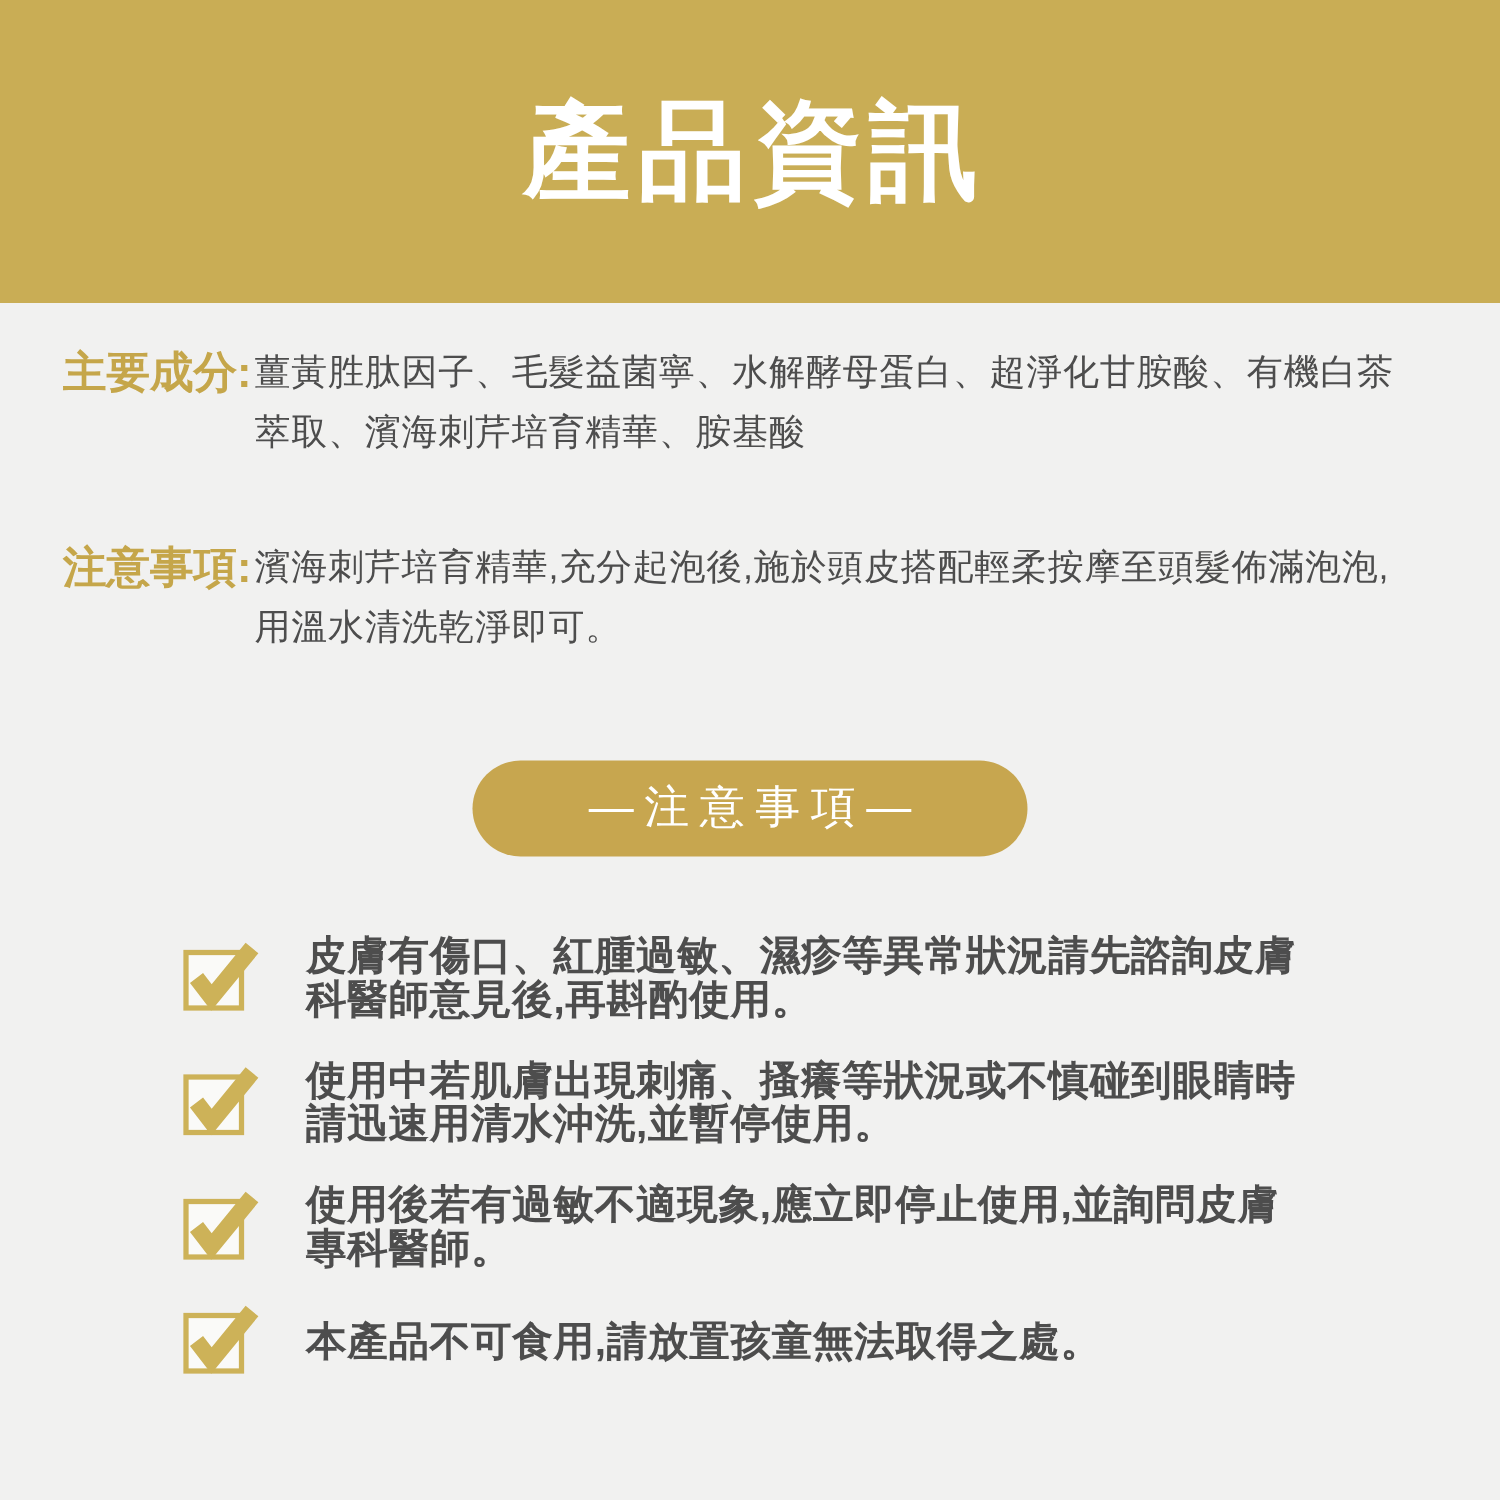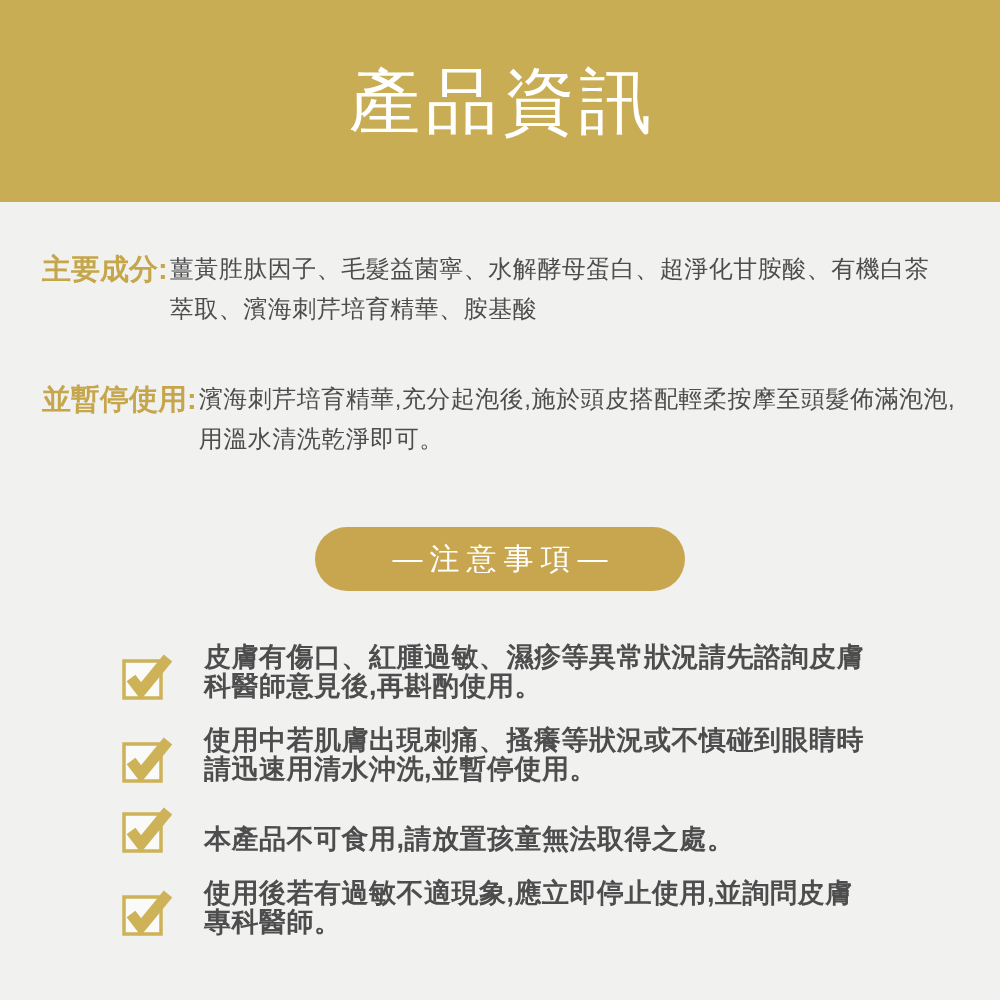--- a/index.html
+++ b/index.html
@@ -19,33 +19,33 @@
     height: 202px;
     background: #C9AD55;
     display: flex;
     align-items: center;
     justify-content: center;
   }
   .header .title {
     margin: 0;
     color: #FFFFFF;
     font-size: 72px;
-    font-weight: normal;
+    font-weight: bold;
     letter-spacing: 5px;
     padding-left: 5px; 
     line-height: 1;
   }
 
   
   .content { padding: 0 42px; }
   .info-row {
     display: flex;
     align-items: flex-start;
   }
-  .info-row.first { margin-top: 47px; }
+  .info-row.first { margin-top: 27px; }
   .info-row.second { margin-top: 50px; }
   .info-label {
     color: #C5A64A;
     font-size: 29px;
     font-weight: bold;
     line-height: 40px;
     white-space: nowrap;
     flex-shrink: 0;
     margin-right: 2px;
   }
@@ -74,21 +74,21 @@
     font-weight: normal;
     letter-spacing: 7px;
     padding-left: 7px; 
     line-height: 1;
   }
 
   
   .checklist { margin-top: 52px; }
   .check-item {
     display: flex;
-    align-items: flex-end;
+    align-items: center;
     margin-left: 79px;
     margin-bottom: 25px;
   }
   .check-icon {
     flex-shrink: 0;
     width: 52px;
     height: 50px;
     margin-top: -5px;
     margin-right: 31px;
   }
@@ -109,21 +109,21 @@
 </div>
 
 <div class="content">
 
   <div class="info-row first">
     <div class="info-label">主要成分:</div>
     <div class="info-text">薑黃胜肽因子、毛髮益菌寧、水解酵母蛋白、超淨化甘胺酸、有機白茶萃取、濱海刺芹培育精華、胺基酸</div>
   </div>
 
   <div class="info-row second">
-    <div class="info-label">並暫停使用:</div>
+    <div class="info-label">注意事項:</div>
     <div class="info-text">濱海刺芹培育精華,充分起泡後,施於頭皮搭配輕柔按摩至頭髮佈滿泡泡,用溫水清洗乾淨即可。</div>
   </div>
 
   <div class="notice-pill">
     <span class="pill-label">—注意事項—</span>
   </div>
 
   <div class="checklist">
 
     <div class="check-item">
@@ -140,25 +140,25 @@
         <path d="M10 27 L20 40 L47 7" fill="none" stroke="#CDB258" stroke-width="11"></path>
       </svg>
       <p class="check-text">使用中若肌膚出現刺痛、搔癢等狀況或不慎碰到眼睛時請迅速用清水沖洗,並暫停使用。</p>
     </div>
 
     <div class="check-item">
       <svg class="check-icon" viewBox="0 0 52 50" xmlns="http://www.w3.org/2000/svg">
         <rect x="3" y="10" width="37" height="37" fill="#FAFAF8" stroke="#CDB258" stroke-width="3.5"></rect>
         <path d="M10 27 L20 40 L47 7" fill="none" stroke="#CDB258" stroke-width="11"></path>
       </svg>
-      <p class="check-text">本產品不可食用,請放置孩童無法取得之處。</p>
+      <p class="check-text">使用後若有過敏不適現象,應立即停止使用,並詢問皮膚專科醫師。</p>
     </div>
 
     <div class="check-item">
       <svg class="check-icon" viewBox="0 0 52 50" xmlns="http://www.w3.org/2000/svg">
         <rect x="3" y="10" width="37" height="37" fill="#FAFAF8" stroke="#CDB258" stroke-width="3.5"></rect>
         <path d="M10 27 L20 40 L47 7" fill="none" stroke="#CDB258" stroke-width="11"></path>
       </svg>
-      <p class="check-text">使用後若有過敏不適現象,應立即停止使用,並詢問皮膚專科醫師。</p>
+      <p class="check-text">本產品不可食用,請放置孩童無法取得之處。</p>
     </div>
 
   </div>
 </div>
 
 </body></html>

